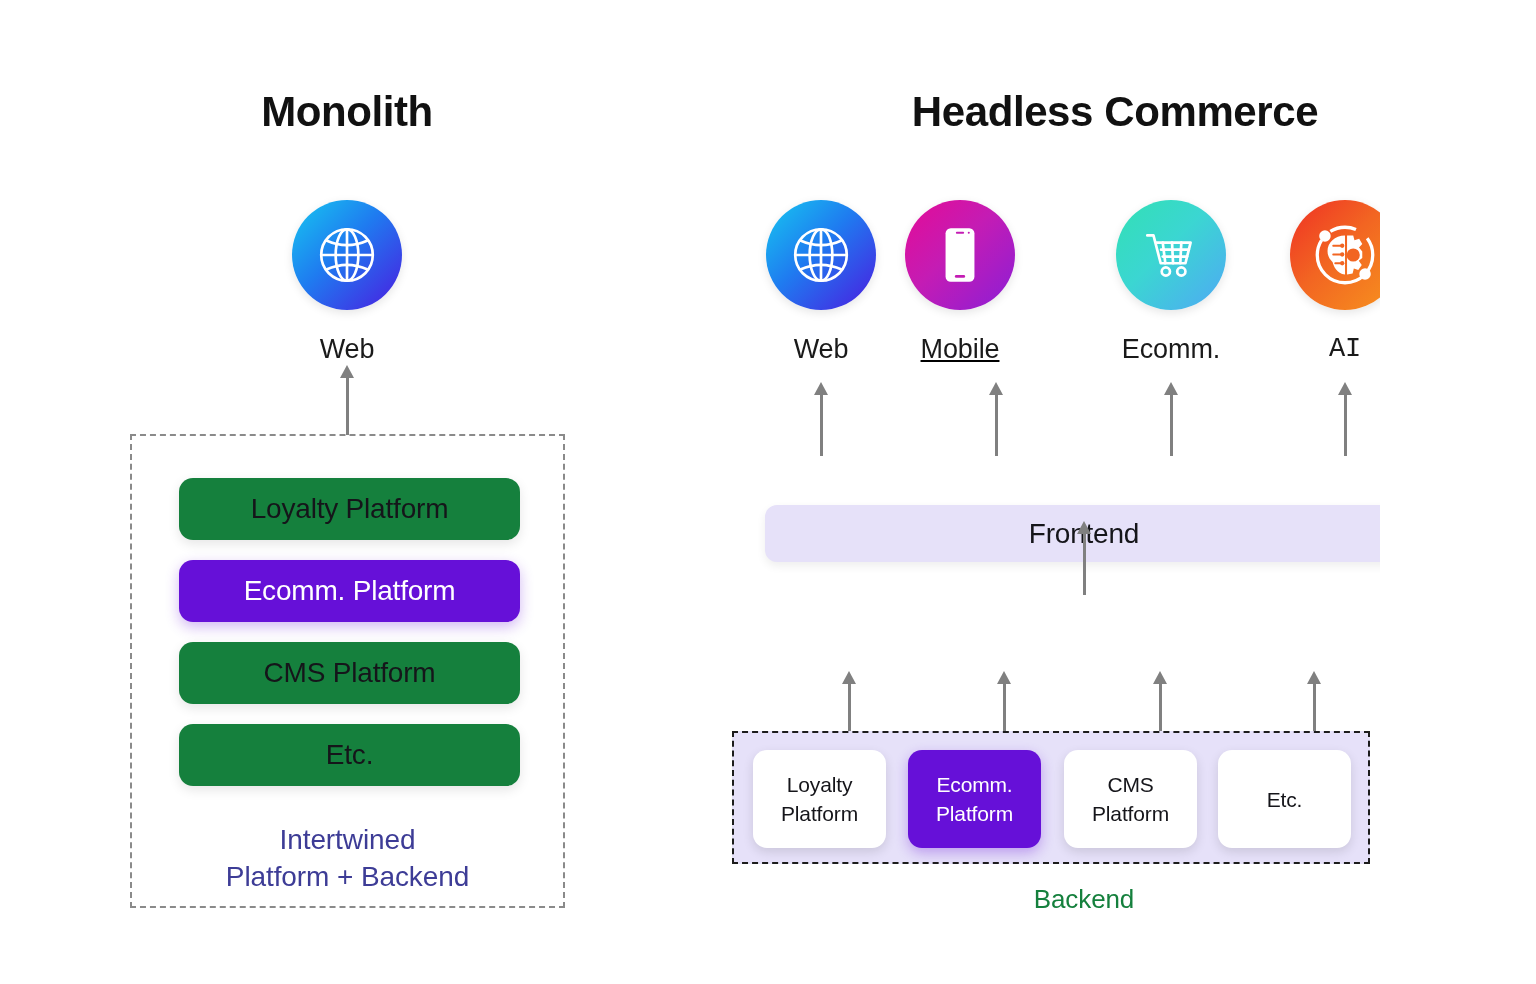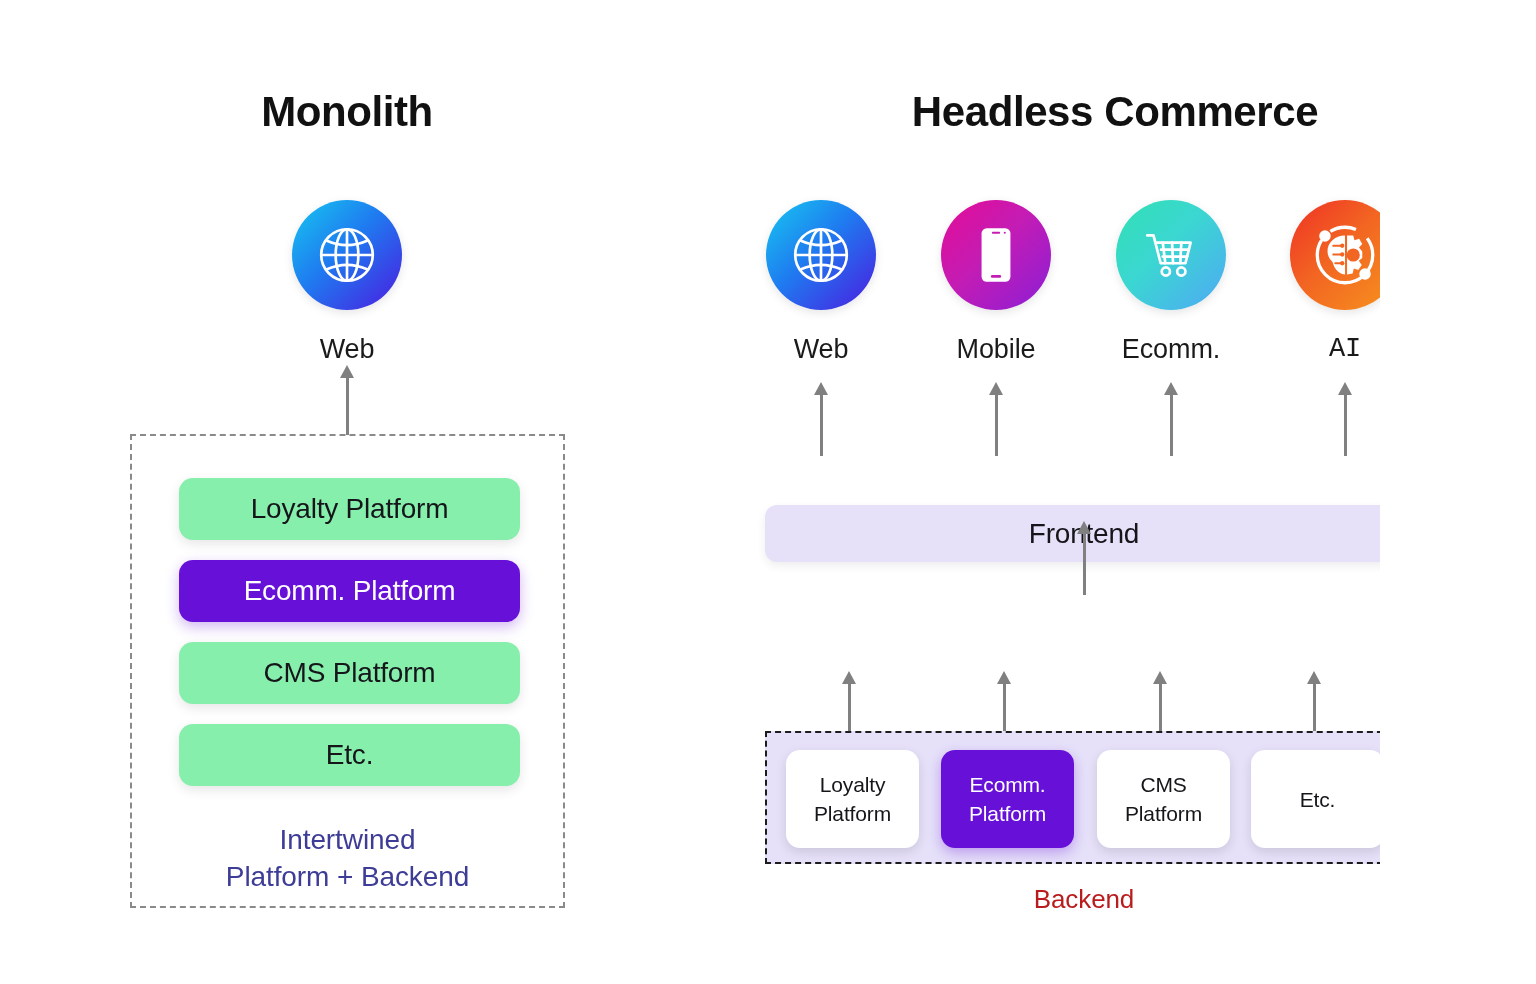--- a/index.html
+++ b/index.html
@@ -93,21 +93,21 @@
     height: 474px;
     border: 2px dashed #8a8a8a;
     box-sizing: border-box;
   }
   .mono-bar {
     position: absolute;
     left: 47px;
     width: 341px;
     height: 62px;
     border-radius: 14px;
-    background: #86efac;
+    background: #15803d;
     box-shadow: 0 4px 12px rgba(0,0,0,0.10);
     display: flex;
     align-items: center;
     justify-content: center;
     font-size: 28px;
     color: #15151a;
     letter-spacing: -0.2px;
   }
   .mono-bar.accent {
     background: #6610D8;
@@ -146,21 +146,21 @@
     color: #15151a;
     letter-spacing: -0.2px;
     margin-top: 48px;
   }
   #layer-frontend { top: 457px; }
   #layer-apis { top: 595px; }
 
   
   #backend-box {
     position: absolute;
-    left: 765px;
+    left: 732px;
     top: 731px;
     width: 638px;
     height: 133px;
     border: 2.5px dashed #1c1c1c;
     background: #E6E1F9;
     box-sizing: border-box;
     padding-left: 39px;
   }
   .be-card {
     position: absolute;
@@ -190,21 +190,21 @@
   #be-card-2 { left: 330px; }
   #be-card-3 { left: 484px; }
 
   #backend-caption {
     position: absolute;
     left: 765px;
     width: 638px;
     top: 884px;
     text-align: center;
     font-size: 26px;
-    color: #b91c1c;
+    color: #15803d;
     letter-spacing: -0.1px;
   }
 </style>
 </head>
 <body>
 
 <div id="stage">
 
   <div class="col-title" id="title-monolith">Monolith</div>
   <div class="col-title" id="title-headless">Headless Commerce</div>
@@ -251,21 +251,21 @@
           <line x1="7" y1="32" x2="57" y2="32"></line>
           <path d="M12 18 Q32 27 52 18"></path>
           <path d="M12 46 Q32 37 52 46"></path>
           <line x1="32" y1="7" x2="32" y2="57"></line>
         </g>
       </svg>
     </div>
     <div class="channel-label">Web</div>
   </div>
 
-  <div class="channel" style="left:926px; top:200px;">
+  <div class="channel" style="left:890px; top:200px;text-decoration:underline;">
     <div class="channel-circle grad-mobile">
       <svg width="66" height="66" viewBox="0 0 64 64" aria-hidden="true">
         <rect x="18" y="6" width="28" height="52" rx="5" ry="5" fill="#ffffff"></rect>
         <rect x="21" y="14" width="22" height="34" fill="none" stroke="#C41CB4" stroke-width="0.8" opacity="0"></rect>
         <rect x="28" y="9.5" width="8" height="1.8" rx="0.9" fill="#C41CB4"></rect>
         <circle cx="40.5" cy="10.4" r="1" fill="#C41CB4"></circle>
         <rect x="27" y="51.5" width="10" height="2.6" rx="1.3" fill="#C41CB4"></rect>
         <rect x="21.2" y="14.5" width="21.6" height="34.5" rx="1" fill="#ffffff"></rect>
       </svg>
     </div>

